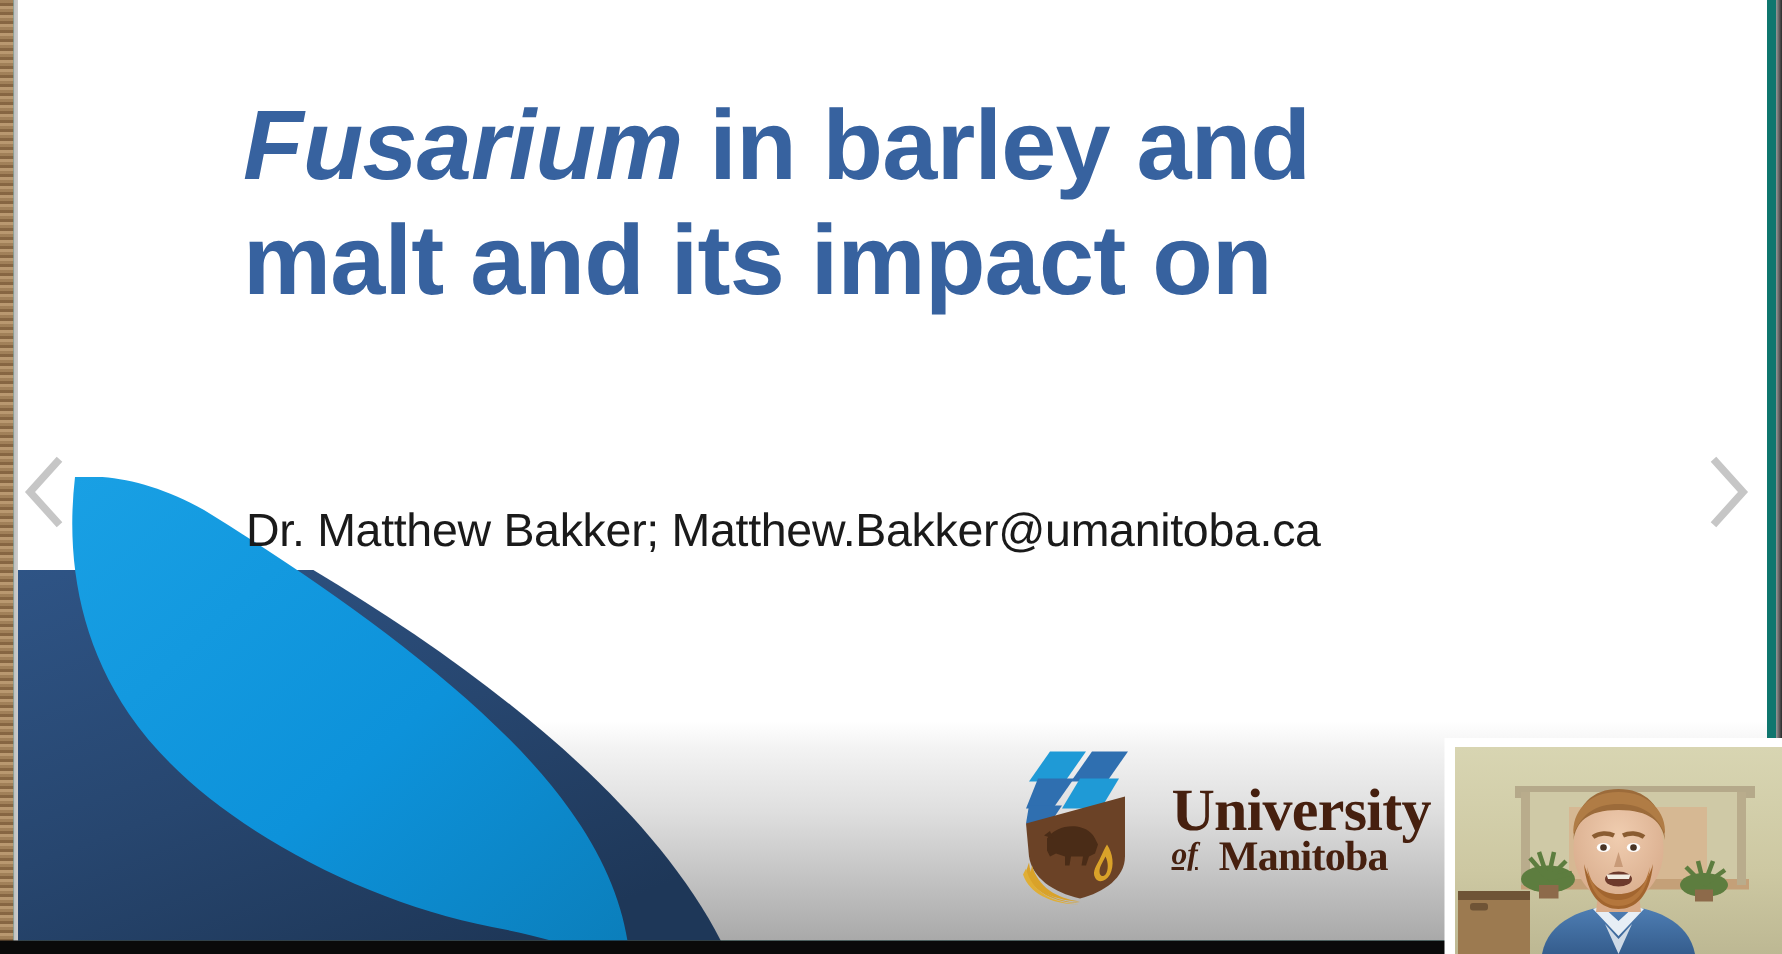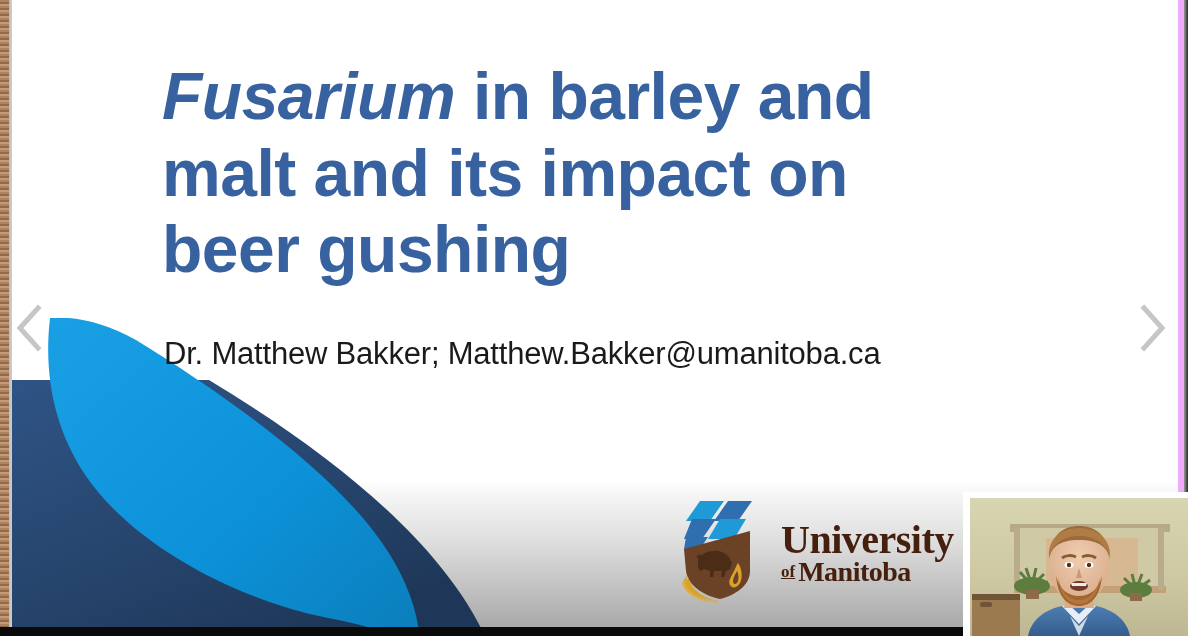--- a/index.html
+++ b/index.html
@@ -5,21 +5,21 @@
   * { margin:0; padding:0; box-sizing:border-box; }
   html,body {
     width:1188px; height:636px; overflow:hidden;
     background:#000;
     font-family:"Liberation Sans", sans-serif;
   }
 
   #viewer {
     position:relative;
     width:1188px; height:636px;
-    background:#f0abfc;
+    background:#0f766e;
     overflow:hidden;
   }
 
   
   .edge-strip-left {
     position:absolute; left:0; top:0; width:9px; height:636px;
     background:
       repeating-linear-gradient(to bottom,
         #a98158 0px, #a98158 2px,
         #8d6540 2px, #8d6540 4px,
@@ -112,22 +112,22 @@
   .crest svg { display:block; width:100%; height:100%; }
   .wordmark {
     font-family:"Liberation Serif", serif;
     color:#46200f;
     line-height:0.95;
     padding-top:6px;
   }
   .wm-univ { font-size:40px; font-weight:bold; letter-spacing:-0.5px; display:block; }
   .wm-row2 { display:flex; align-items:baseline; }
   .wm-of {
-    font-size:17px; font-weight:bold; text-decoration:underline;
-    margin-right:3px; position:relative; top:-4px;
+    font-size:21px; font-weight:bold; text-decoration:underline;
+    margin-right:14px; position:relative; top:-4px;font-style:italic;
   }
   .wm-mani { font-size:28px; font-weight:bold; letter-spacing:-0.5px; }
 
   
   .webcam {
     position:absolute; left:963px; top:492px;
     width:225px; height:144px;
     background:#ffffff;
     z-index:50;
     overflow:hidden;
@@ -179,21 +179,20 @@
                  C 392,296 378,258 352,222
                  C 300,148 186,70 108,22
                  C 76,4 46,-2 22,0 Z" fill="url(#gcy)"></path>
       </svg>
     </div>
 
     <div class="title-block">
       <div class="slide-title">
         <span class="sci">Fusarium</span><span> in barley and</span><br>
         <span>malt and its impact on</span><br>
-        <span>beer gushing</span>
       </div>
     </div>
 
     <div class="slide-subtitle">Dr. Matthew Bakker; Matthew.Bakker@umanitoba.ca</div>
 
     <div class="uofm-logo">
       <div class="crest">
         <svg viewBox="0 0 78 106">
 
           <path d="M20,4 L44,4 L30,24 L6,24 Z" fill="#1f9ad6"></path>

